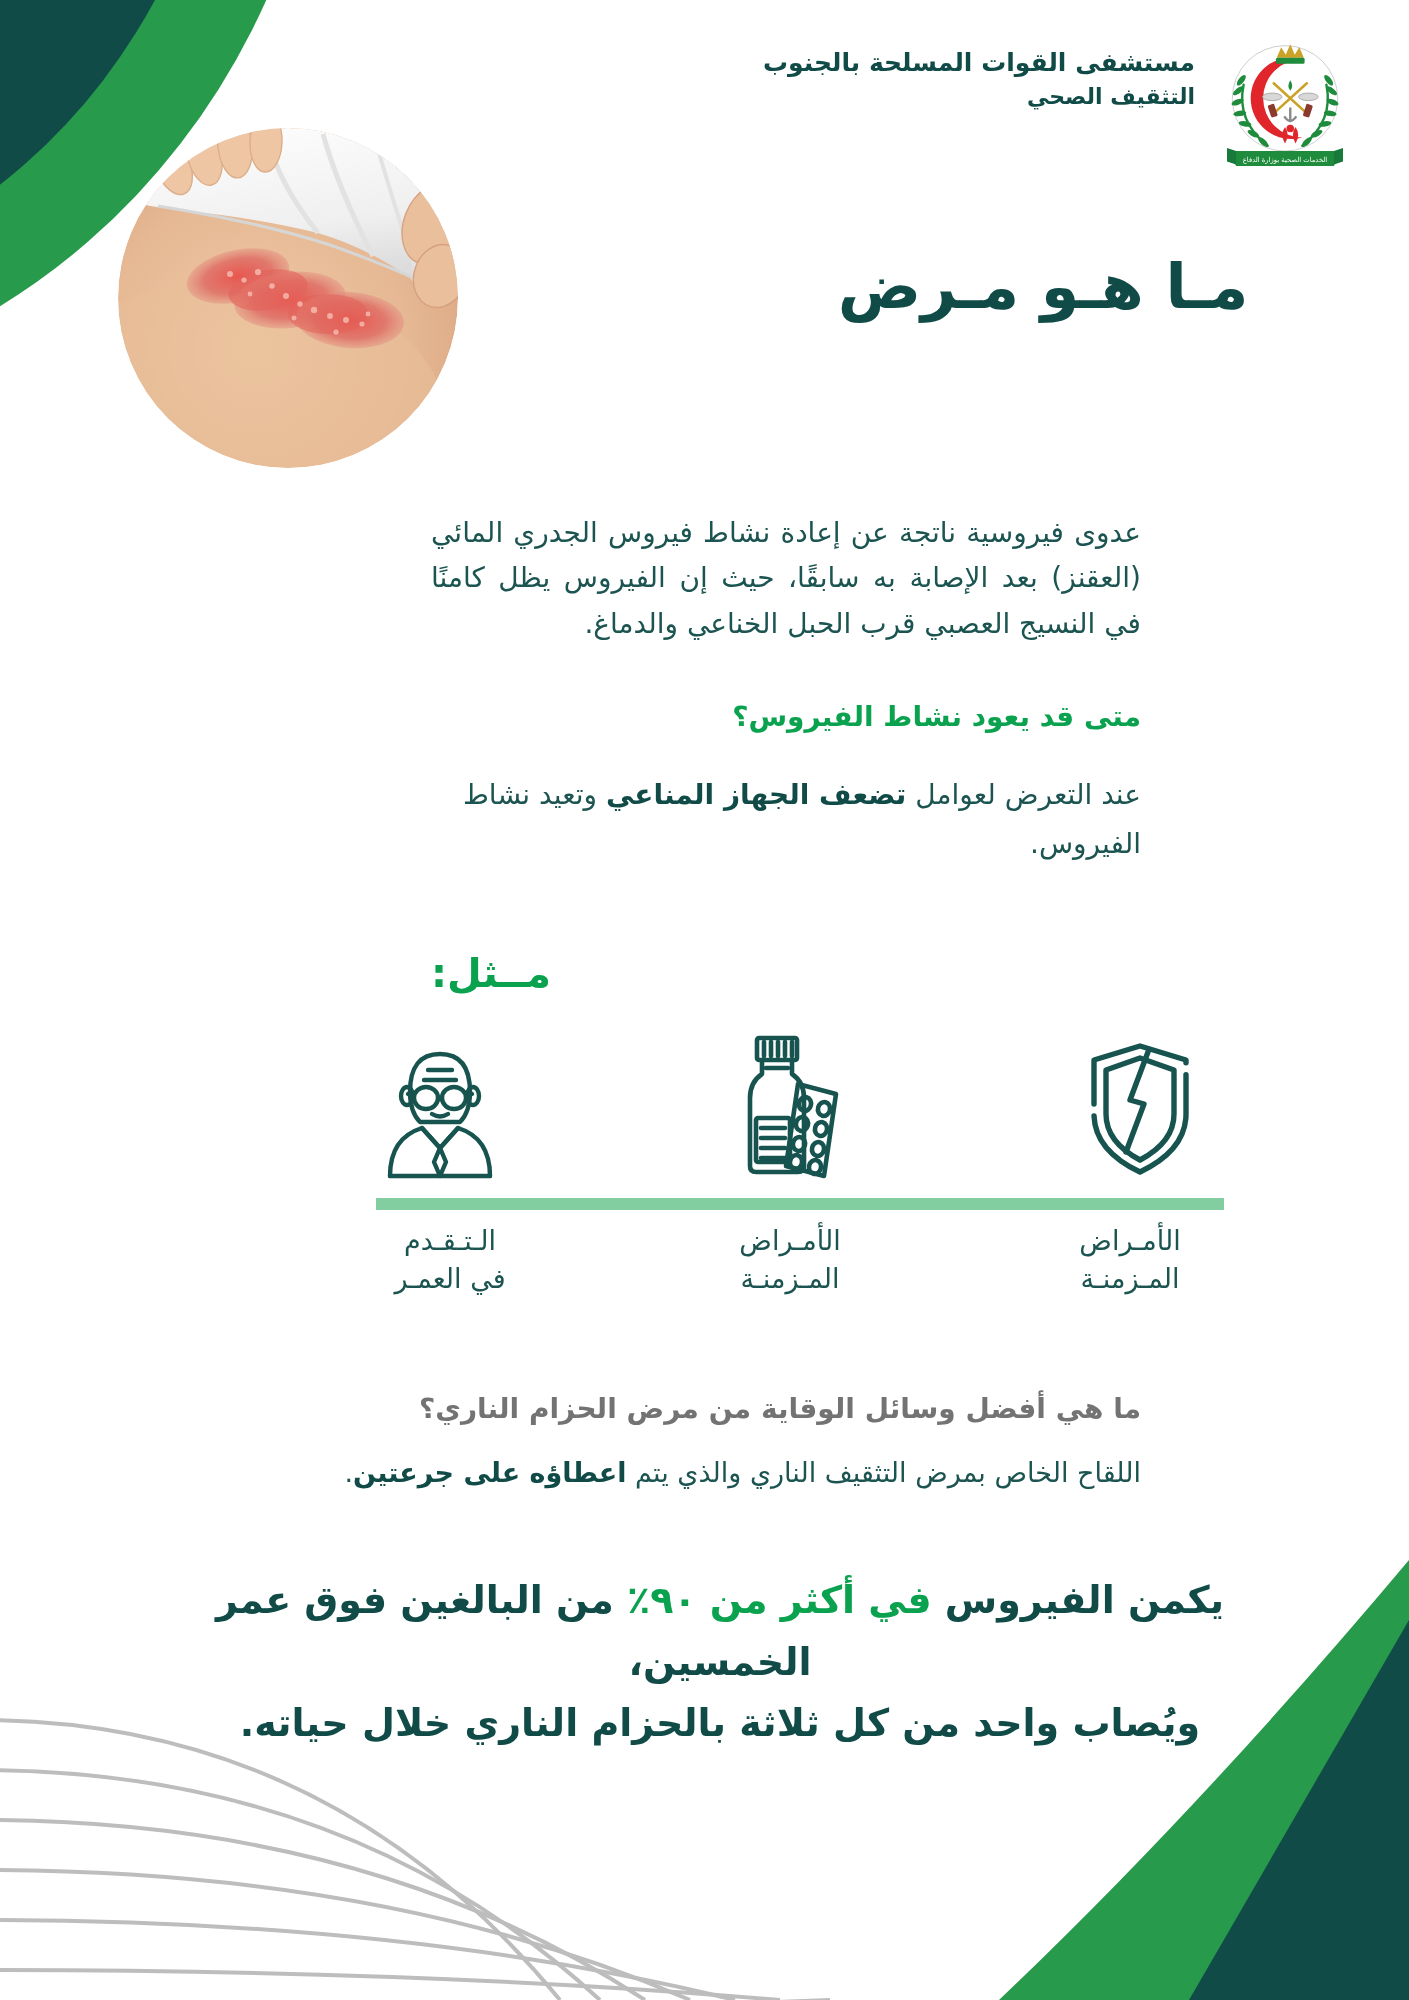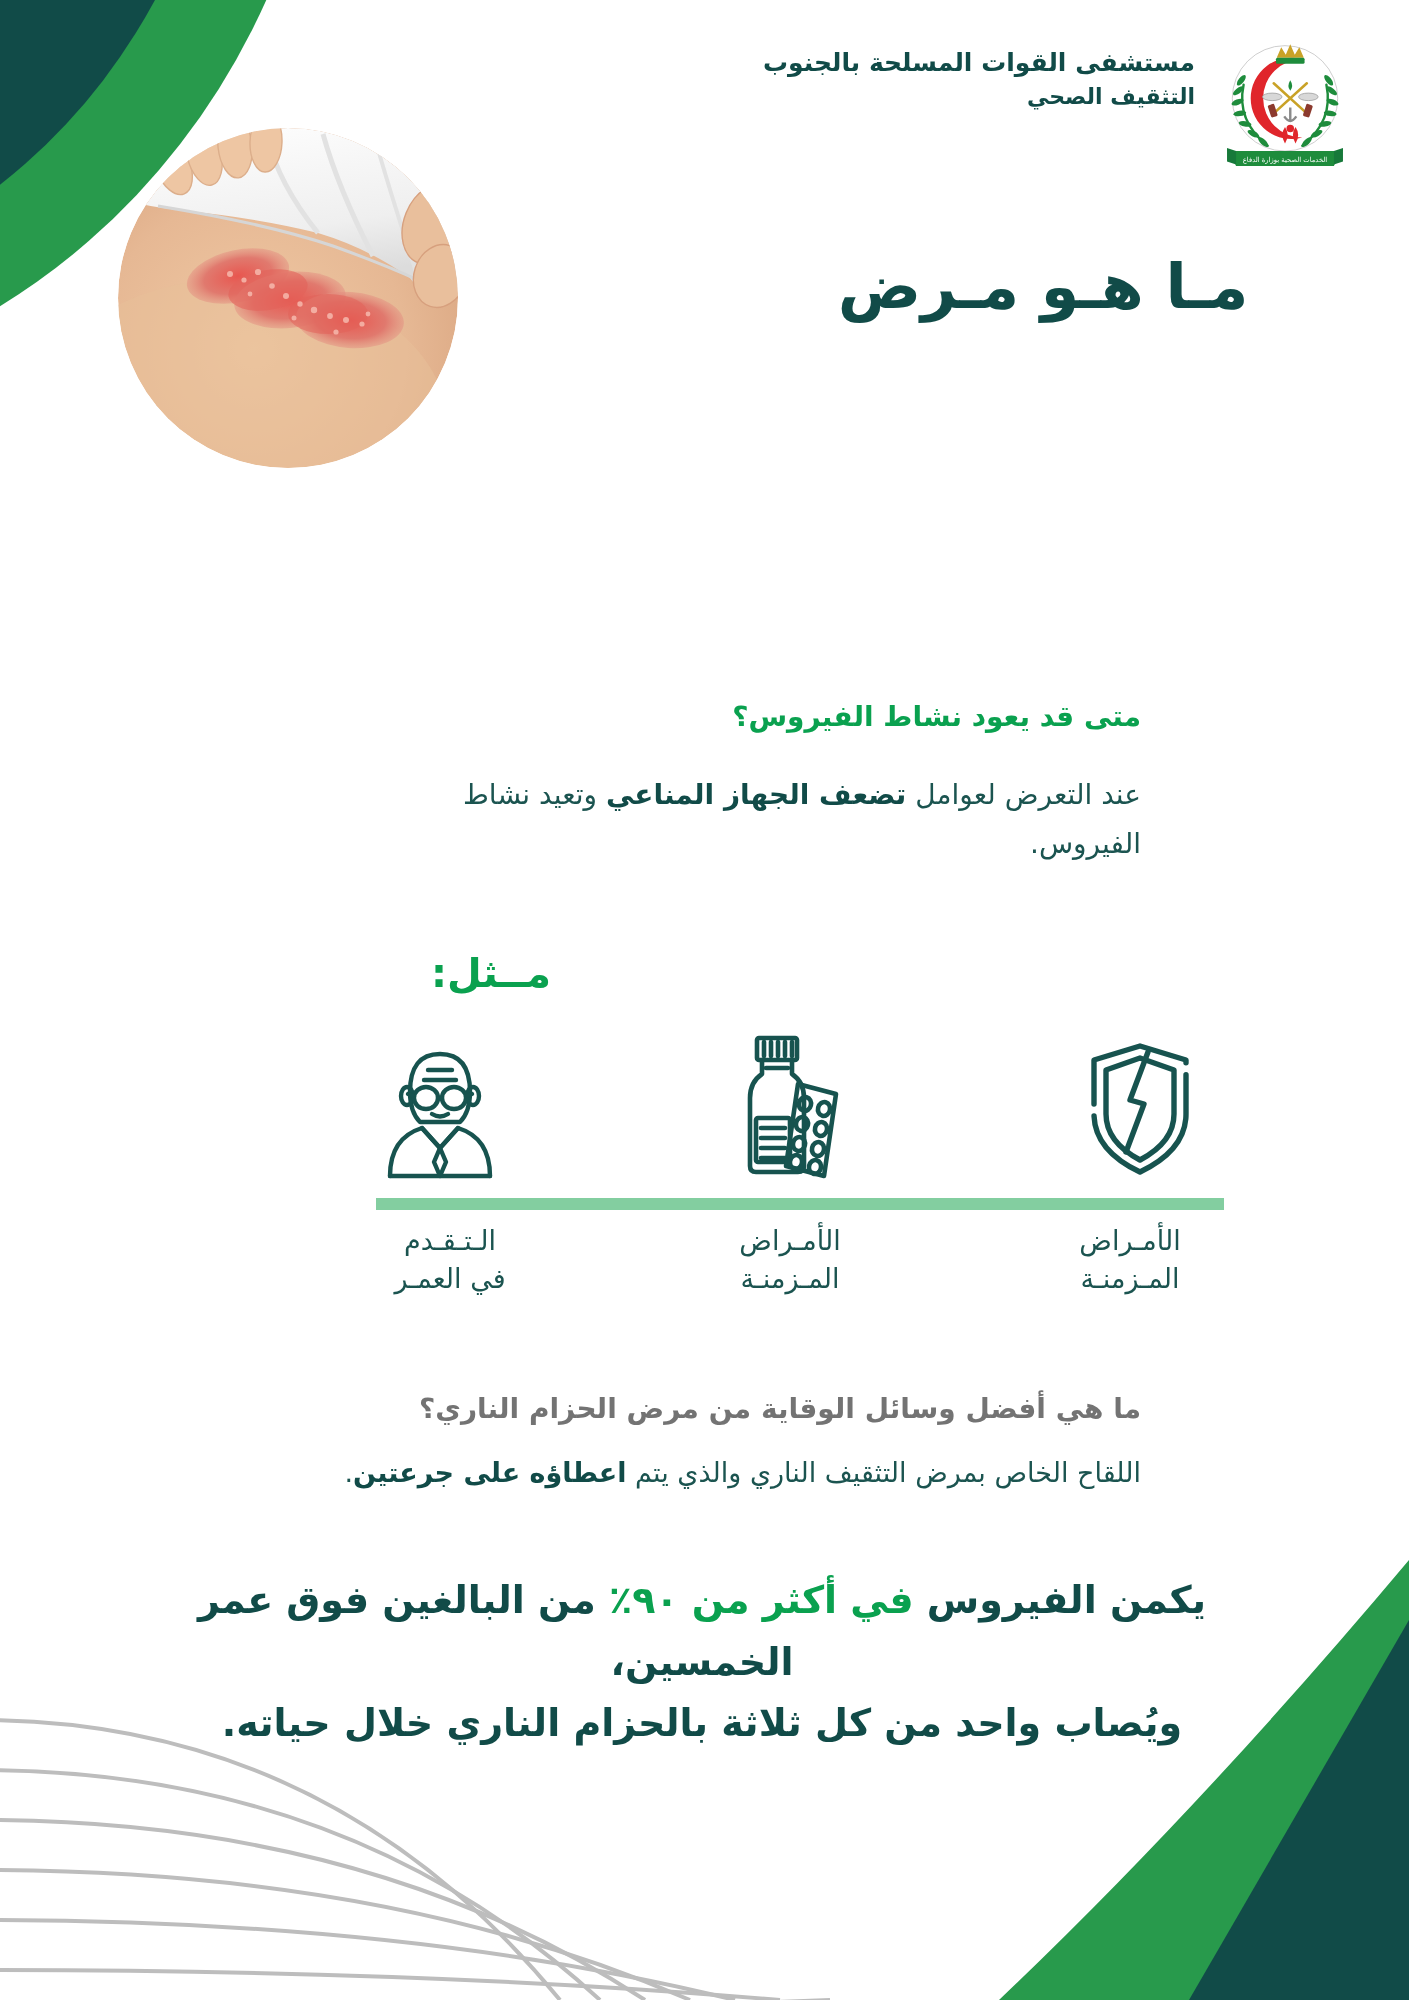--- a/index.html
+++ b/index.html
@@ -207,21 +207,21 @@
     color:#1b5450;
     line-height:1.55;
     text-align:right;
     z-index:5;
   }
   .q2-answer b { font-weight:bold; color:#114b48; }
 
   
   .bottom-stat {
     position:absolute;
-    top:1570px; right:112px;
+    top:1570px; right:94px;
     width:1190px;
     font-size:38px; font-weight:bold;
     color:#114b48;
     line-height:1.62;
     text-align:center;
     z-index:5;
   }
   .bottom-stat .hl { color:#0aa14f; }
 </style>
 </head>
@@ -394,20 +394,21 @@
             <circle cx="250" cy="186" r="2.4"></circle>
         </g>
       </g>
     </svg>
   </div>
 
   <div class="title-block">
     <div class="title-line1">مـا هـو مـرض</div>
   </div>
 
+  <div class="intro-para">عدوى فيروسية ناتجة عن إعادة نشاط فيروس الجدري المائي (العقنز) بعد الإصابة به سابقًا، حيث إن الفيروس يظل كامنًا في النسيج العصبي قرب الحبل الخناعي والدماغ.</div>
 
   <div class="q1-heading">متى قد يعود نشاط الفيروس؟</div>
   <div class="q1-answer"><span>عند التعرض لعوامل </span><b>تضعف الجهاز المناعي</b><span> وتعيد نشاط الفيروس.</span></div>
 
   <div class="mithl">مــثل:</div>
 
   <div class="icons-row">
 
     <div class="icon-cell">
       <svg width="116" height="142" viewBox="0 0 116 142">

